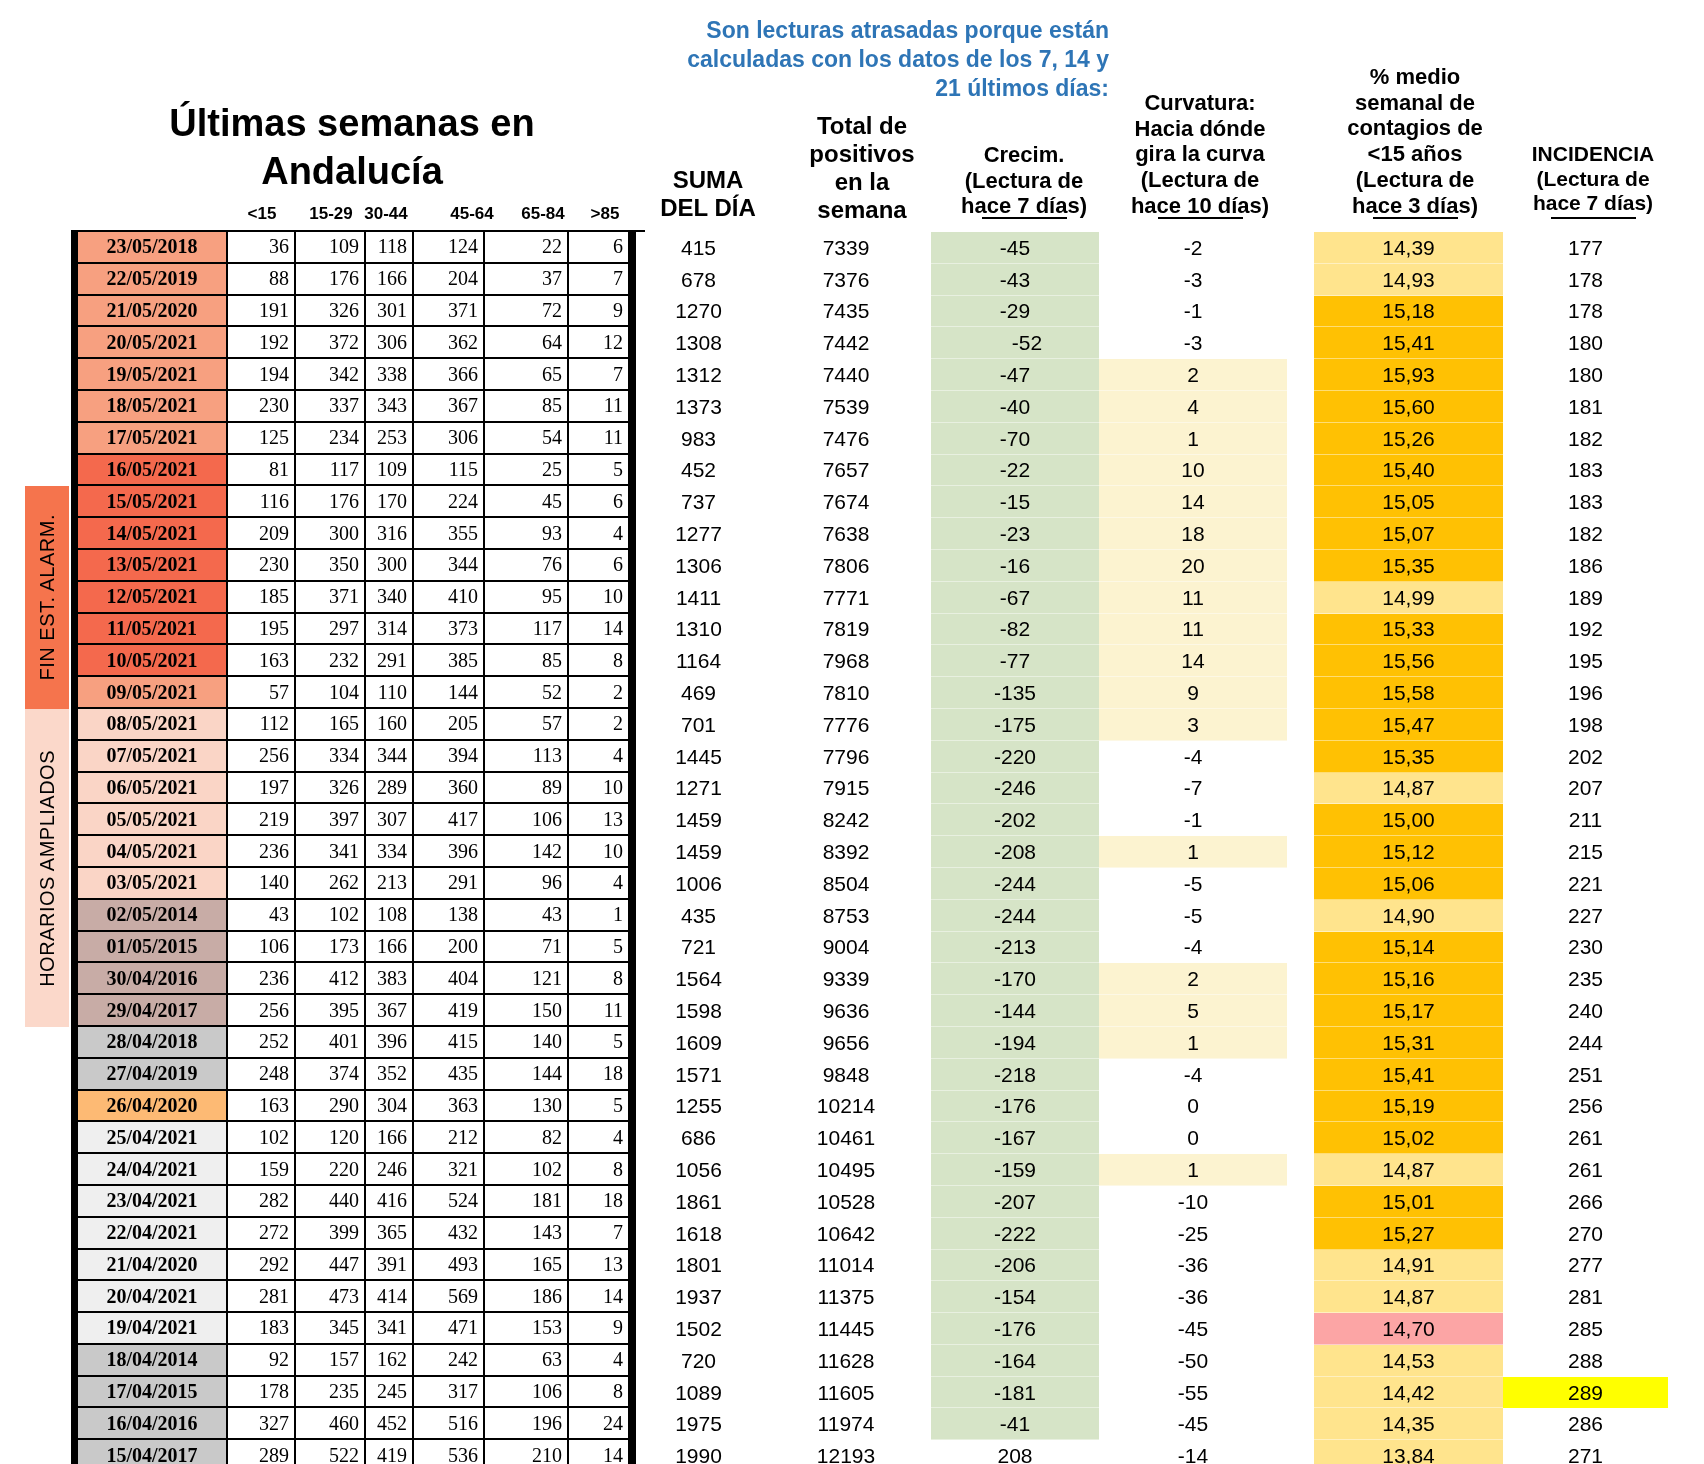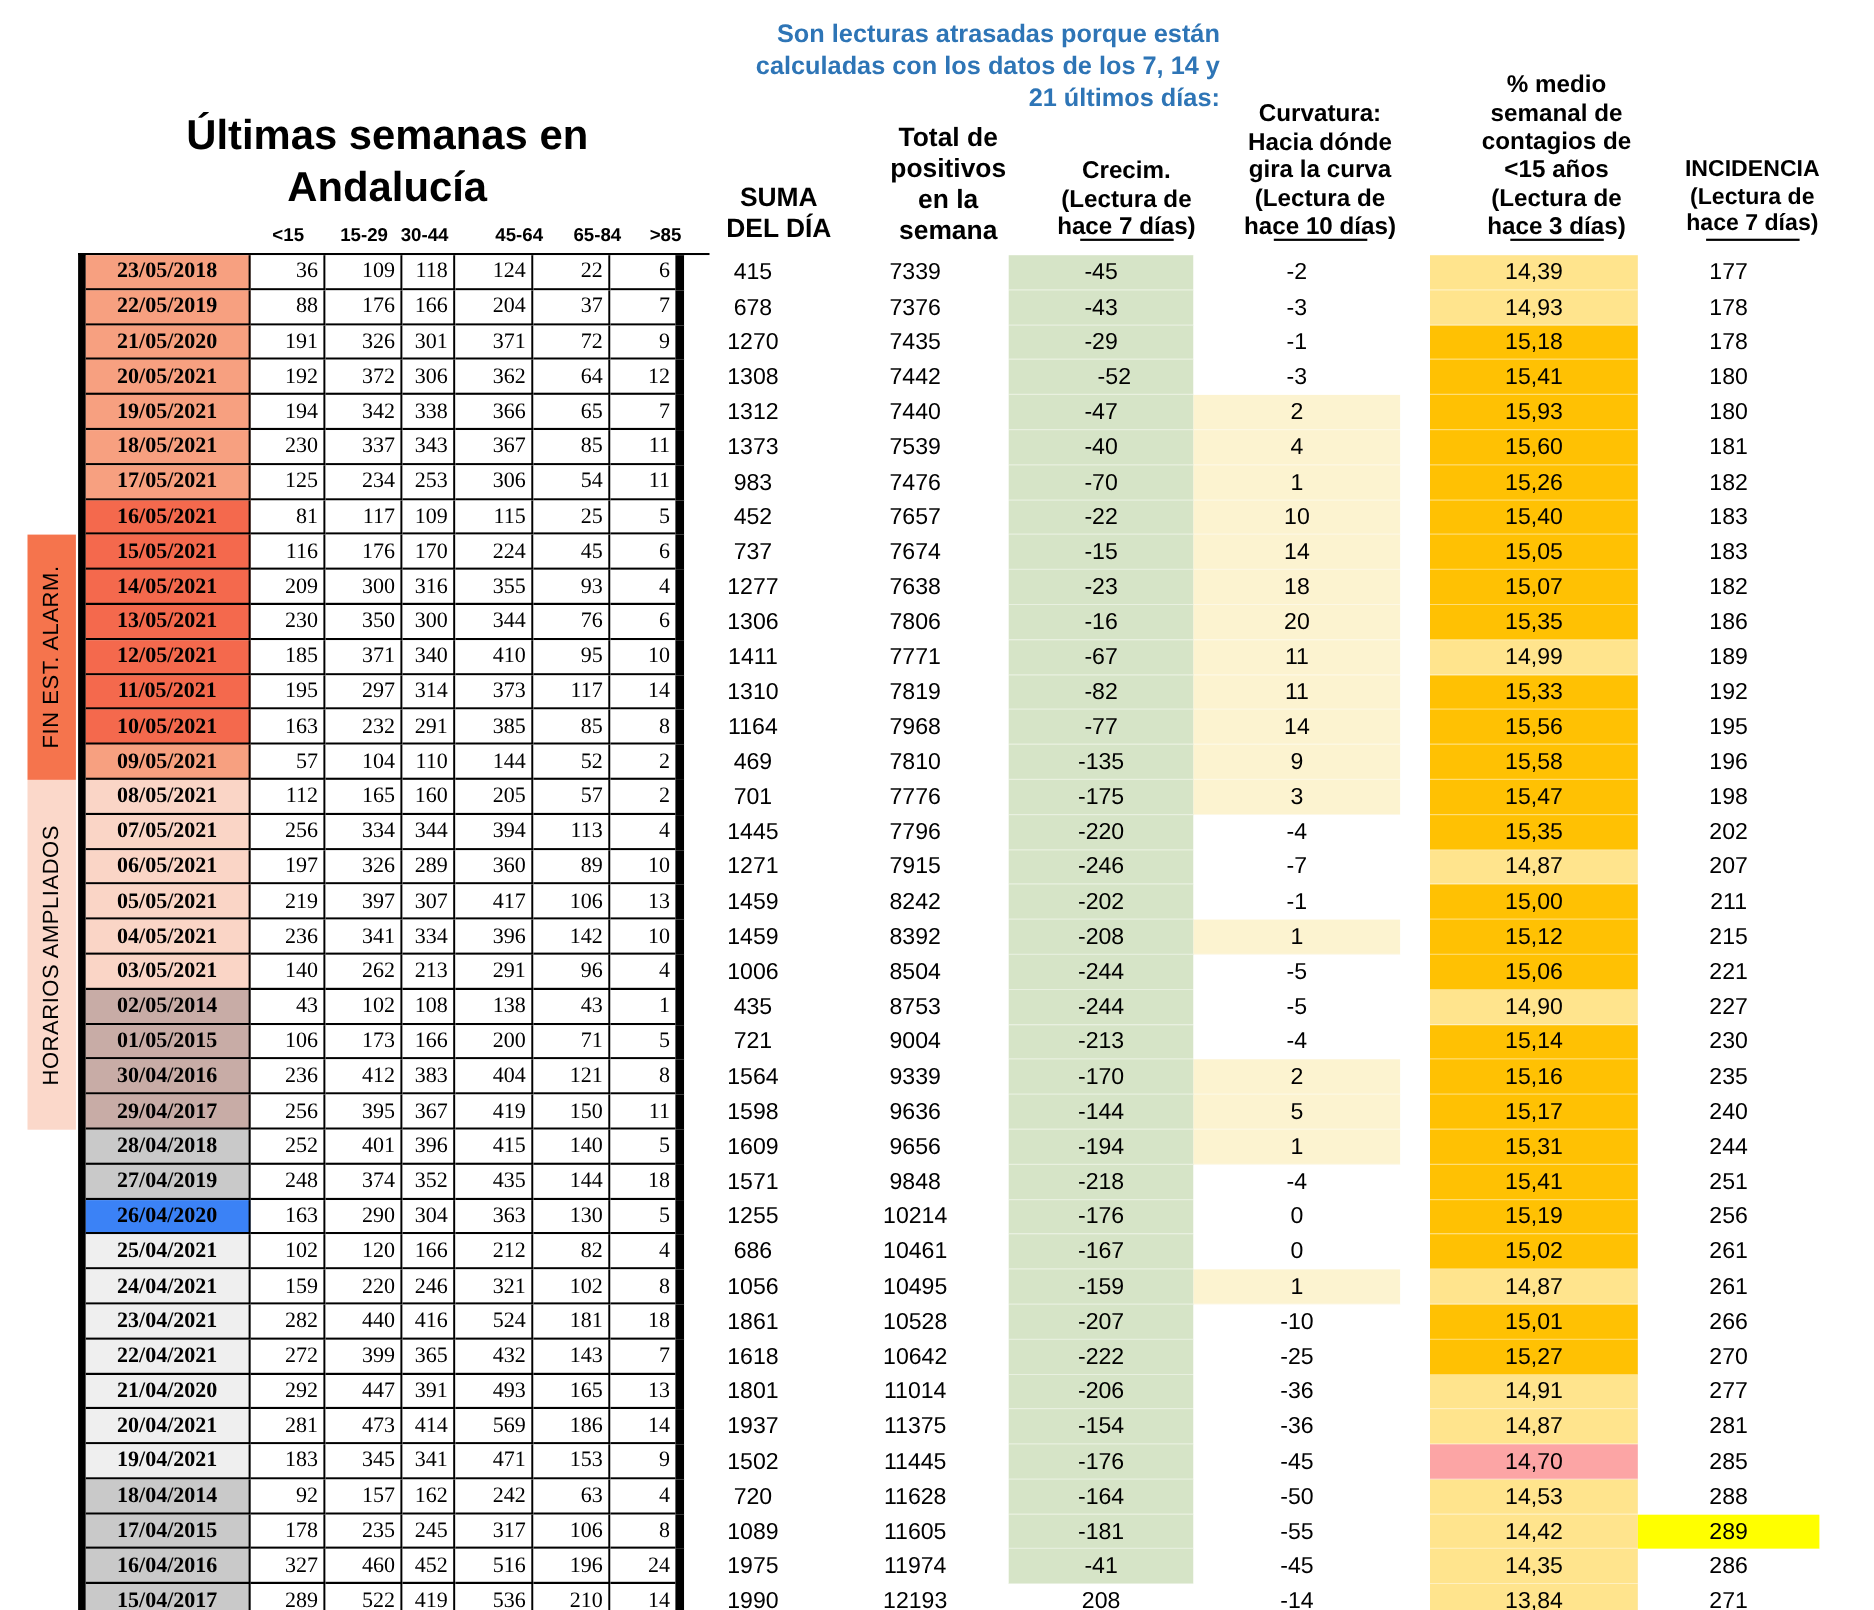--- a/index.html
+++ b/index.html
@@ -28,21 +28,21 @@
   #topline{left:71px;top:230px;width:574px;height:2px;background:#000;}
   #tablebody{left:78px;top:232px;}
   .row{display:flex;height:31.8px;}
   .cell{box-sizing:border-box;flex:none;height:100%;display:flex;align-items:center;
         justify-content:center;font-size:21px;background:#fff;}
   .c-date{width:150px;border-right:2px solid #000;border-bottom:2px solid #000;
           font-family:"Liberation Serif",serif;font-weight:bold;font-size:20px;}
   .c-age{border-right:2px solid #000;border-bottom:2px solid #000;
          justify-content:flex-end;padding-right:5px;
          font-family:"Liberation Serif",serif;font-size:20px;}
-  .a0{width:68px}.a1{width:70px}.a2{width:48px}.a3{width:71px}.a4{width:70px}
+  .a0{width:68px}.a1{width:70px}.a2{width:48px}.a3{width:71px}.a4{width:84px}
   .a5{width:59px;border-right:none;}
   .c-sep{width:8px;background:#000;}
   .c-suma{width:125px;}
   .c-total{width:170px;}
   .c-crec{width:168px;}
   .c-curv{width:188px;}
   .c-gap{width:27px;}
   .c-pct{width:189px;}
   .c-inc{width:165px;}
   .tint{box-shadow:inset 0 -1px rgba(255,255,255,.45);}
@@ -558,21 +558,21 @@
         <div class="cell c-sep"></div>
         <div class="cell c-suma">1571</div>
         <div class="cell c-total">9848</div>
         <div class="cell c-crec tint" style="background: rgb(214, 228, 199);">-218</div>
         <div class="cell c-curv" style="background: rgb(255, 255, 255);">-4</div>
         <div class="cell c-gap"></div>
         <div class="cell c-pct tint" style="background: rgb(255, 193, 3);">15,41</div>
         <div class="cell c-inc" style="background: rgb(255, 255, 255);">251</div>
       </div>
       <div class="row">
-        <div class="cell c-date" style="background: #3b82f6;">26/04/2020</div>
+        <div class="cell c-date" style="background: #fdba74;">26/04/2020</div>
         <div class="cell c-age a0">163</div>
         <div class="cell c-age a1">290</div>
         <div class="cell c-age a2">304</div>
         <div class="cell c-age a3">363</div>
         <div class="cell c-age a4">130</div>
         <div class="cell c-age a5">5</div>
         <div class="cell c-sep"></div>
         <div class="cell c-suma">1255</div>
         <div class="cell c-total">10214</div>
         <div class="cell c-crec tint" style="background: rgb(214, 228, 199);">-176</div>

